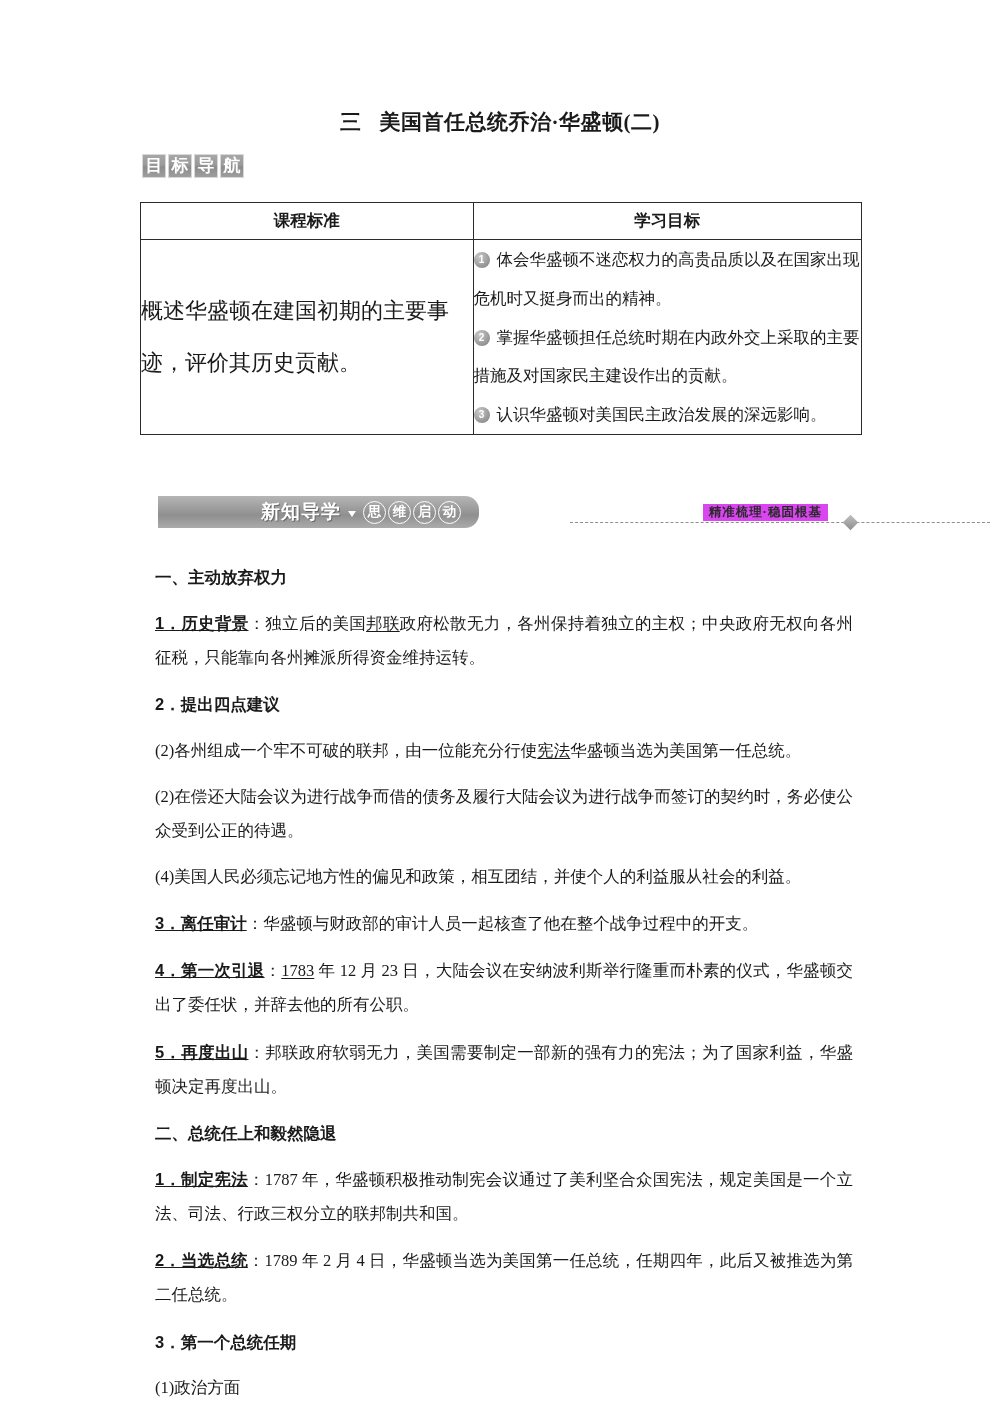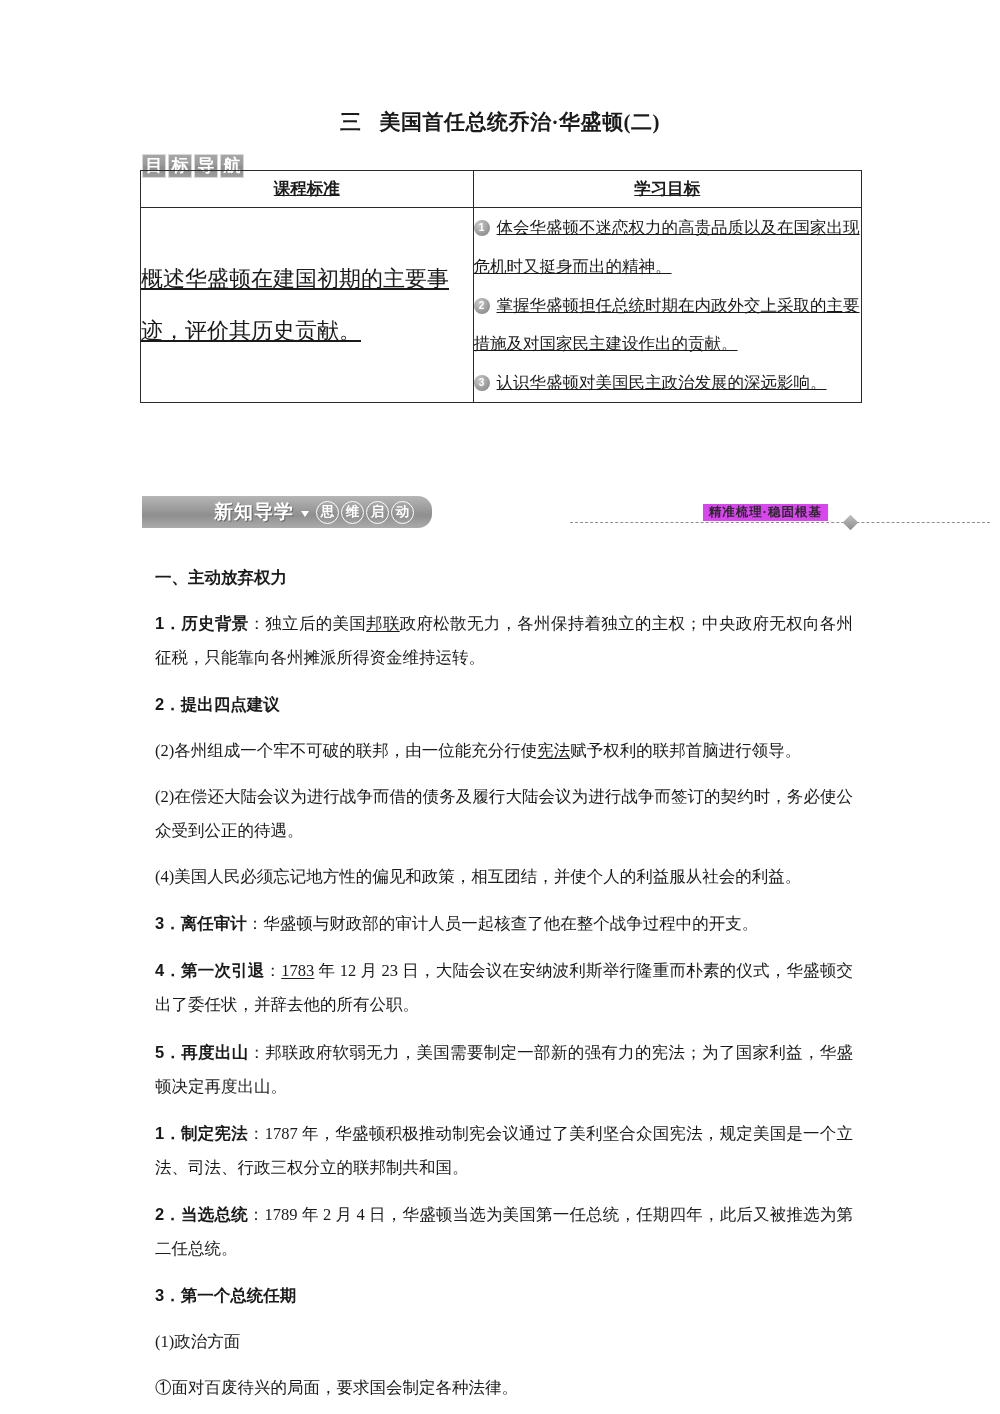--- a/index.html
+++ b/index.html
@@ -52,25 +52,24 @@
     font-size: 17px;
     font-weight: bold;
     font-family: "Liberation Sans", "DejaVu Sans", sans-serif;
     border-radius: 2px;
     box-shadow: 0 0 0 1px #d8d8d8 inset;
   }
 
   
   .goal-table {
     position: absolute;
-    left: 140px; top: 170px;
+    left: 140px; top: 202px;
     width: 722px;
     border-collapse: collapse;
     border: 1px solid #2b2b2b;
-    text-decoration: underline;
   }
   .goal-table td, .goal-table th {
     border: 1px solid #2b2b2b;
     vertical-align: middle;
     padding: 0;
   }
   .goal-table th {
     height: 36px;
     font-size: 16.5px;
     font-weight: bold;
@@ -109,23 +108,23 @@
 
   
   .sec-banner {
     position: absolute;
     left: 140px; top: 496px;
     width: 722px;
     height: 34px;
   }
   .sb-plate {
     position: absolute;
-    left: 2px; top: 0;
+    left: 18px; top: 0;
     height: 32px;
-    padding: 0 16px 0 72px;
+    padding: 0 16px 0 103px;
     background: linear-gradient(180deg,#b6b6b6 0%, #9c9c9c 40%, #8f8f8f 60%, #ababab 100%);
     border-radius: 0 14px 14px 0;
     display: flex;
     align-items: center;
     box-sizing: border-box;
   }
   .sb-chevrons {
     position: absolute;
     left: 24px; top: 4px;
     width: 44px; height: 24px;
@@ -198,20 +197,21 @@
     font-family: "Liberation Serif", "DejaVu Serif", serif;
   }
   .p.head-l1 {
     font-weight: bold;
     font-family: "Liberation Sans", "DejaVu Sans", sans-serif;
     font-size: 16.5px;
   }
   .p .lbl {
     font-weight: bold;
     font-family: "Liberation Sans", "DejaVu Sans", sans-serif;
+    text-decoration: underline;
   }
   .u { text-decoration: underline; text-underline-offset: 2px; }
 </style>
 </head>
 <body>
 
 <div class="page">
 
   <div class="doc-title">
     <span class="t-num">三</span><span>美国首任总统乔治·华盛顿(二)</span>
@@ -266,31 +266,32 @@
   </div>
 
   <div class="body-text">
 
     <p class="p head-l1">一、主动放弃权力</p>
 
     <p class="p"><span class="lbl">1．历史背景</span><span>：</span><span>独立后的美国</span><span class="u">邦联</span><span>政府松散无力，各州保持着独立的主权；中央政府无权向各州征税，只能靠向各州摊派所得资金维持运转。</span></p>
 
     <p class="p head-l1">2．提出四点建议</p>
 
-    <p class="p"><span>(2)各州组成一个牢不可破的联邦，由一位能充分行使</span><span class="u">宪法</span><span>赋予权利的联邦首脑进行领导。</span></p>
+    <p class="p"><span>(2)各州组成一个牢不可破的联邦，由一位能充分行使</span><span class="u">宪法</span><span>华盛顿当选为美国第一任总统。</span></p>
 
     <p class="p">(2)在偿还大陆会议为进行战争而借的债务及履行大陆会议为进行战争而签订的契约时，务必使公众受到公正的待遇。</p>
     <p class="p">(4)美国人民必须忘记地方性的偏见和政策，相互团结，并使个人的利益服从社会的利益。</p>
 
     <p class="p"><span class="lbl">3．离任审计</span><span>：</span><span>华盛顿与财政部的审计人员一起核查了他在整个战争过程中的开支。</span></p>
 
     <p class="p"><span class="lbl">4．第一次引退</span><span>：</span><span class="u">1783</span><span> 年 12 月 23 日，大陆会议在安纳波利斯举行隆重而朴素的仪式，华盛顿交出了委任状，并辞去他的所有公职。</span></p>
 
     <p class="p"><span class="lbl">5．再度出山</span><span>：</span><span>邦联政府软弱无力，美国需要制定一部新的强有力的宪法；为了国家利益，华盛顿决定再度出山。</span></p>
 
+    <p class="p head-l1">二、总统任上和毅然隐退</p>
 
     <p class="p"><span class="lbl">1．制定宪法</span><span>：</span><span>1787 年，华盛顿积极推动制宪会议通过了美利坚合众国宪法，规定美国是一个立法、司法、行政三权分立的联邦制共和国。</span></p>
 
     <p class="p"><span class="lbl">2．当选总统</span><span>：</span><span>1789 年 2 月 4 日，华盛顿当选为美国第一任总统，任期四年，此后又被推选为第二任总统。</span></p>
 
     <p class="p head-l1">3．第一个总统任期</p>
 
     <p class="p">(1)政治方面</p>
     <p class="p">①面对百废待兴的局面，要求国会制定各种法律。</p>
 

